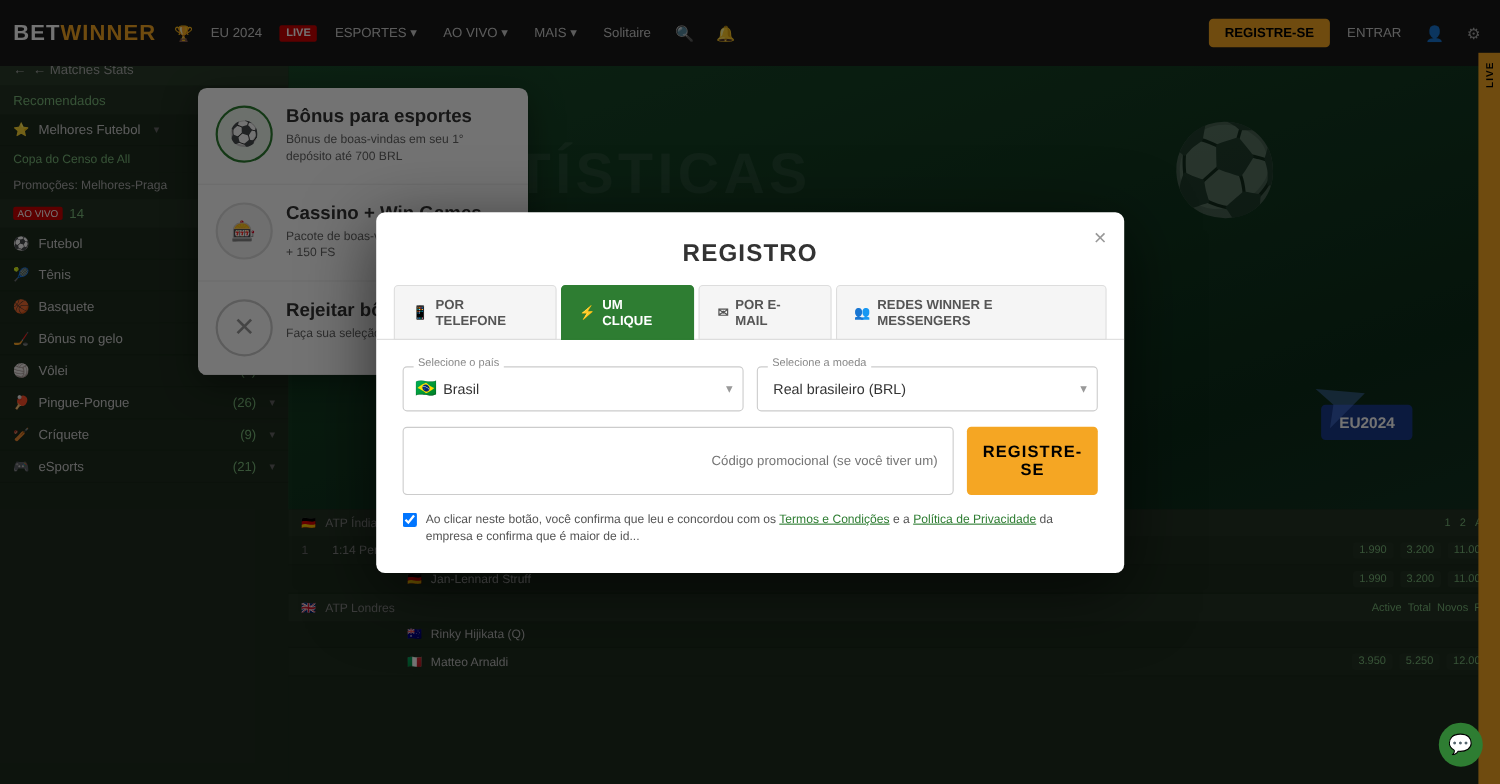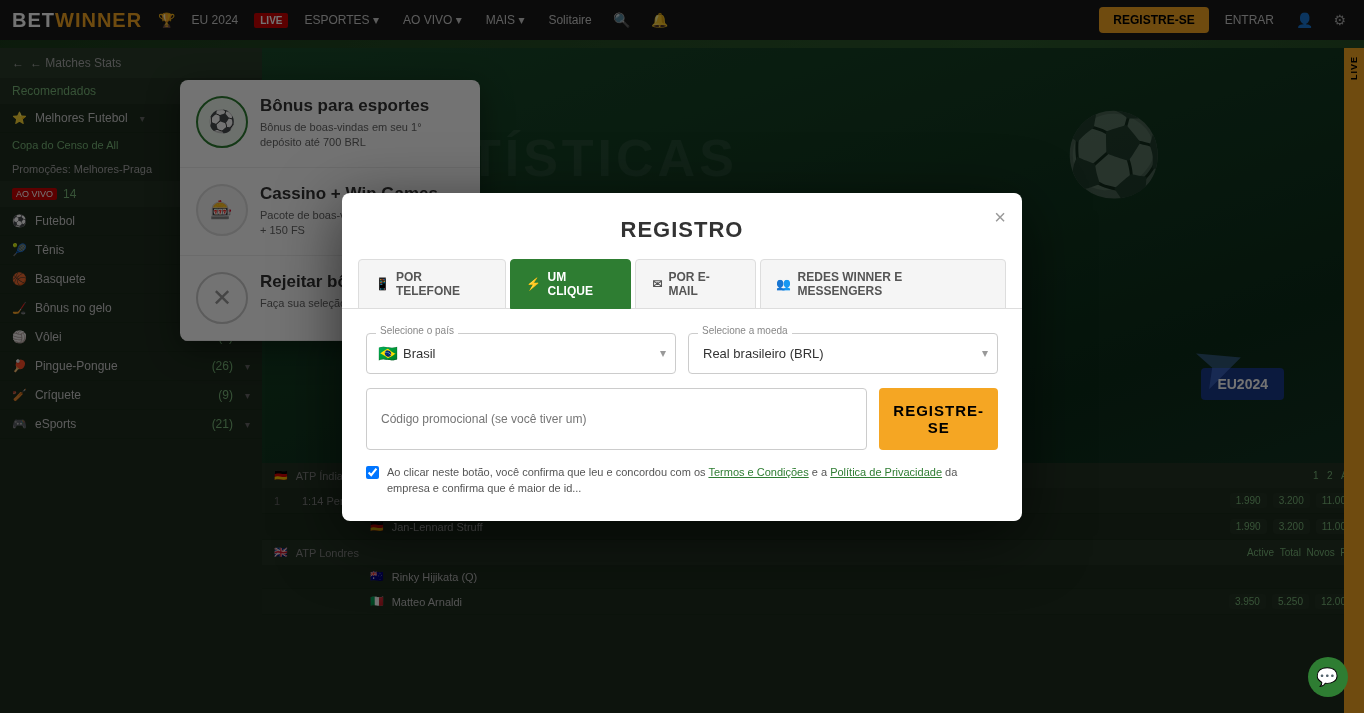--- a/index.html
+++ b/index.html
@@ -7,21 +7,21 @@
 
     
     .bg-layer {
       position: absolute; top: 0; left: 0; width: 100%; height: 100%;
       background: linear-gradient(135deg, #1a3a1a 0%, #2d5a2d 50%, #1a3a1a 100%);
       z-index: 0;
     }
 
     
     .top-nav {
-      position: absolute; top: 0; left: 0; width: 100%; height: 40px;
+      position: absolute; top: 0; left: 0; width: 100%; height: 60px;
       background: #1a1a1a; display: flex; align-items: center; padding: 0 12px;
       z-index: 10; gap: 8px;
     }
     .nav-logo {
       color: #f5a623; font-size: 20px; font-weight: 900; letter-spacing: 1px; margin-right: 8px;
     }
     .nav-logo span { color: #fff; }
     .nav-item {
       color: #ccc; font-size: 12px; padding: 4px 8px; cursor: pointer; white-space: nowrap;
     }
@@ -141,21 +141,21 @@
       position: absolute; right: 10px; top: 50%; transform: translateY(-50%);
       color: #999; font-size: 12px; pointer-events: none;
     }
     .flag-prefix {
       position: absolute; left: 12px; top: 50%; transform: translateY(-50%);
       font-size: 16px;
     }
     .flag-select { padding-left: 36px !important; }
     .promo-input {
       width: 100%; padding: 12px 14px; border: 1px solid #ccc; border-radius: 4px;
-      font-size: 12px; color: #aaa; background: #fff; outline: none;
+      font-size: 12px; color: #aaa; background: #fff; outline: none; text-align: right;
     }
     .register-btn {
       flex: 1; background: #f5a623; color: #000; font-size: 15px; font-weight: 700;
       padding: 14px; border: none; border-radius: 4px; cursor: pointer;
       letter-spacing: 1px; text-transform: uppercase;
     }
     .terms-row {
       display: flex; align-items: flex-start; gap: 8px; margin-top: 14px;
       font-size: 11px; color: #555; line-height: 1.5;
     }

